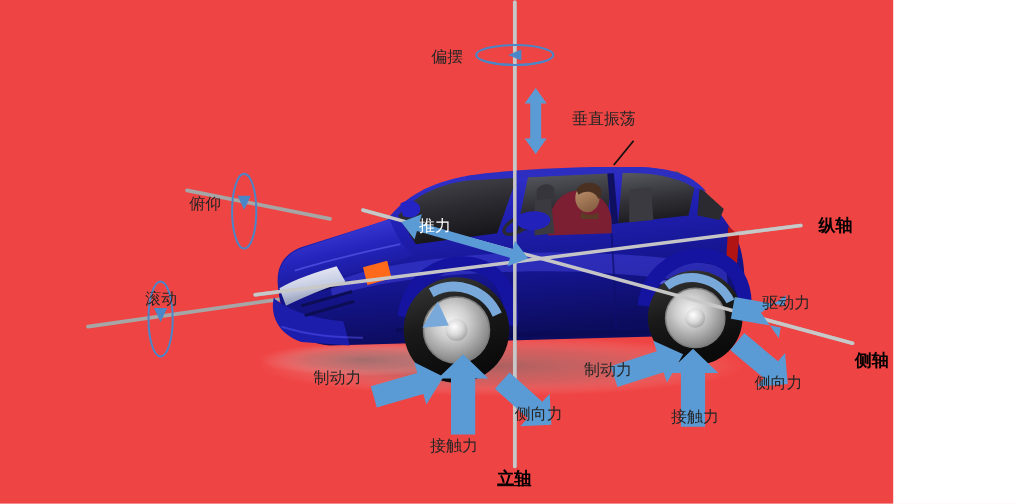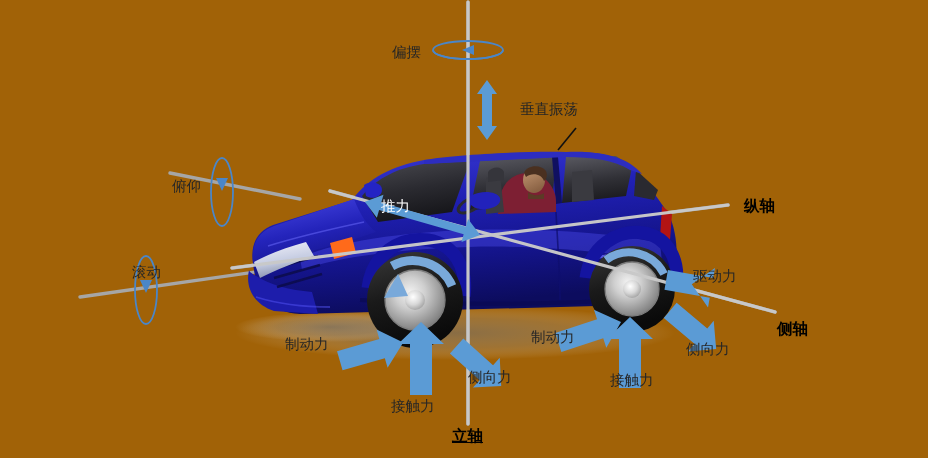--- a/index.html
+++ b/index.html
@@ -1,18 +1,18 @@
 <!DOCTYPE html>
 <html><head>
 <meta charset="utf-8">
 <style>
   html,body{margin:0;padding:0;background:#fff;}
   body{width:928px;height:458px;overflow:hidden;
        font-family:"Liberation Sans","DejaVu Sans",sans-serif;}
-  #stage{position:relative;width:928px;height:458px;background:#a16207;}
+  #stage{position:relative;width:812px;height:458px;background:#ef4444;}
   svg.layer{position:absolute;left:0;top:0;width:928px;height:458px;}
   .lbl{position:absolute;white-space:nowrap;color:#262626;font-size:14.5px;line-height:1;}
   .lbl.bold{font-weight:bold;color:#000;font-size:15.5px;text-align:center;}
   .lbl.white{color:#ffffff;font-size:14.5px;}
 </style>
 </head>
 <body>
 
 <div id="stage">
 

